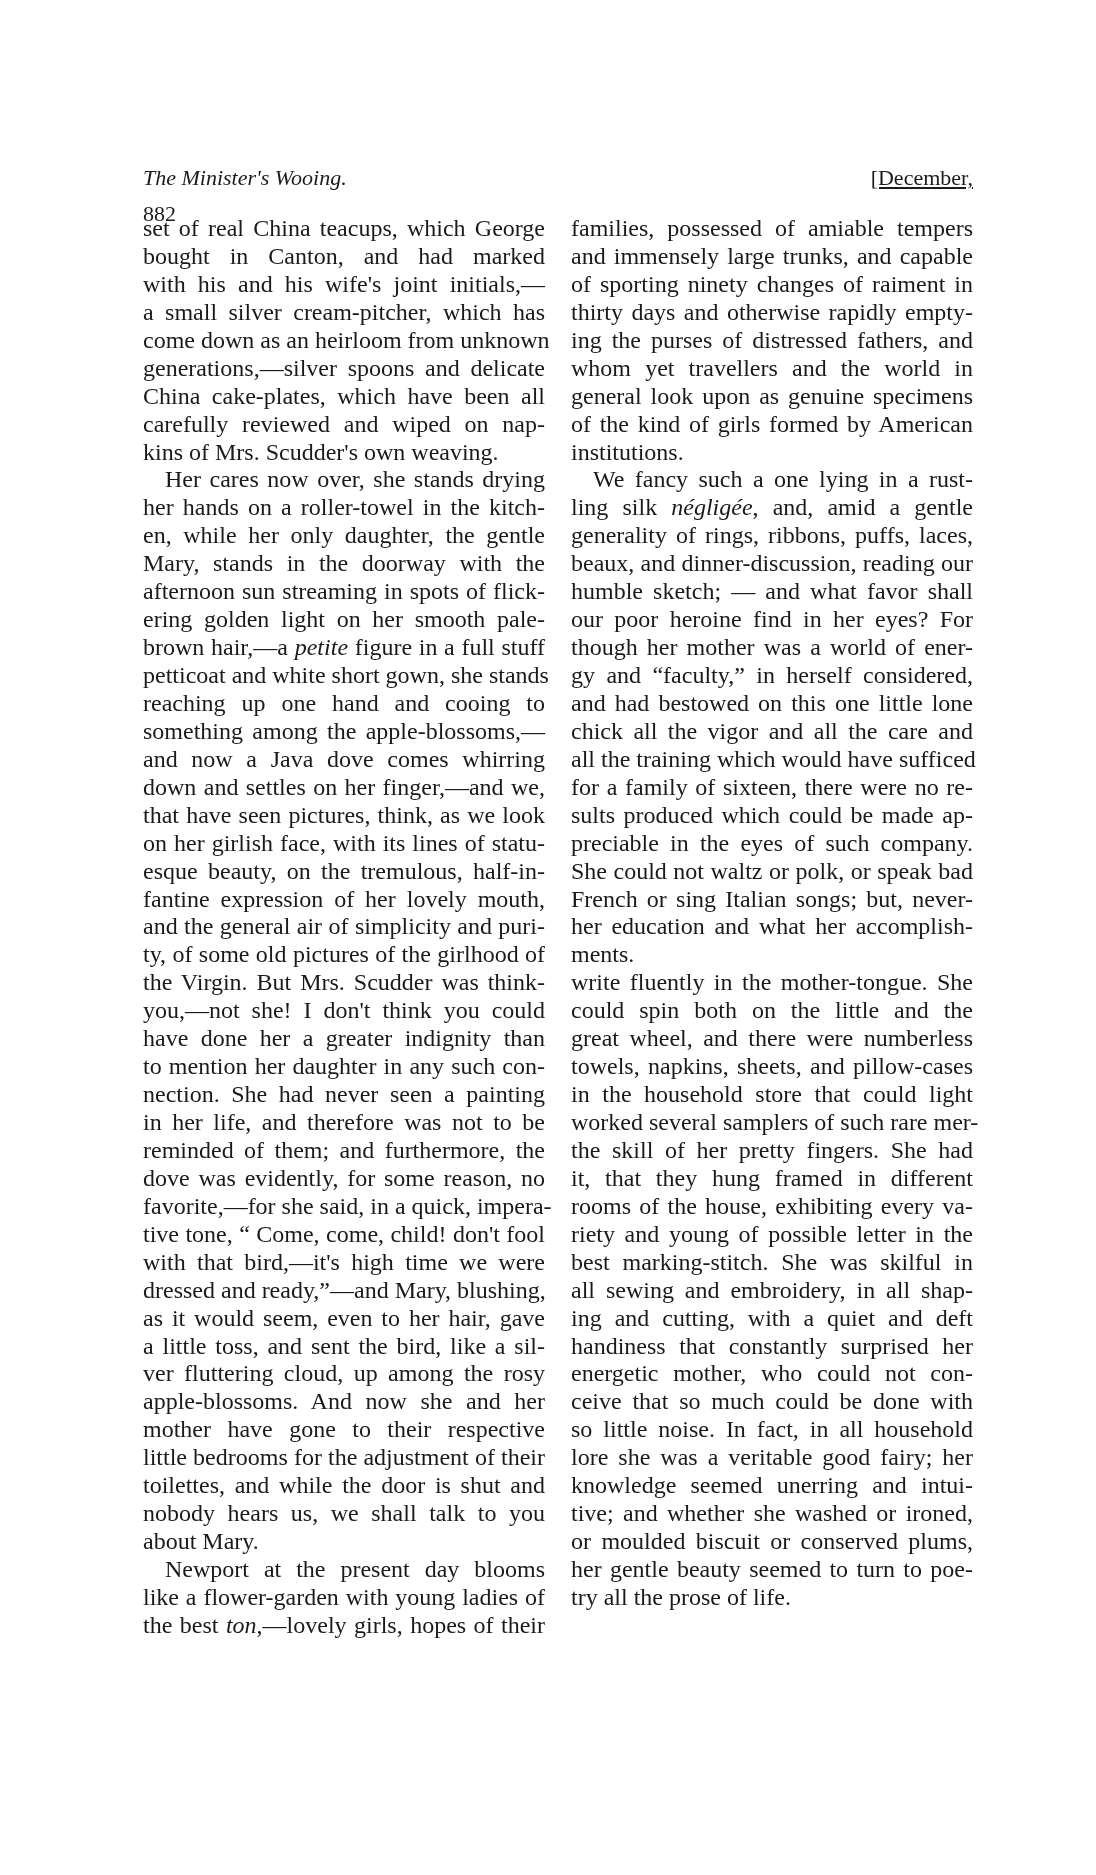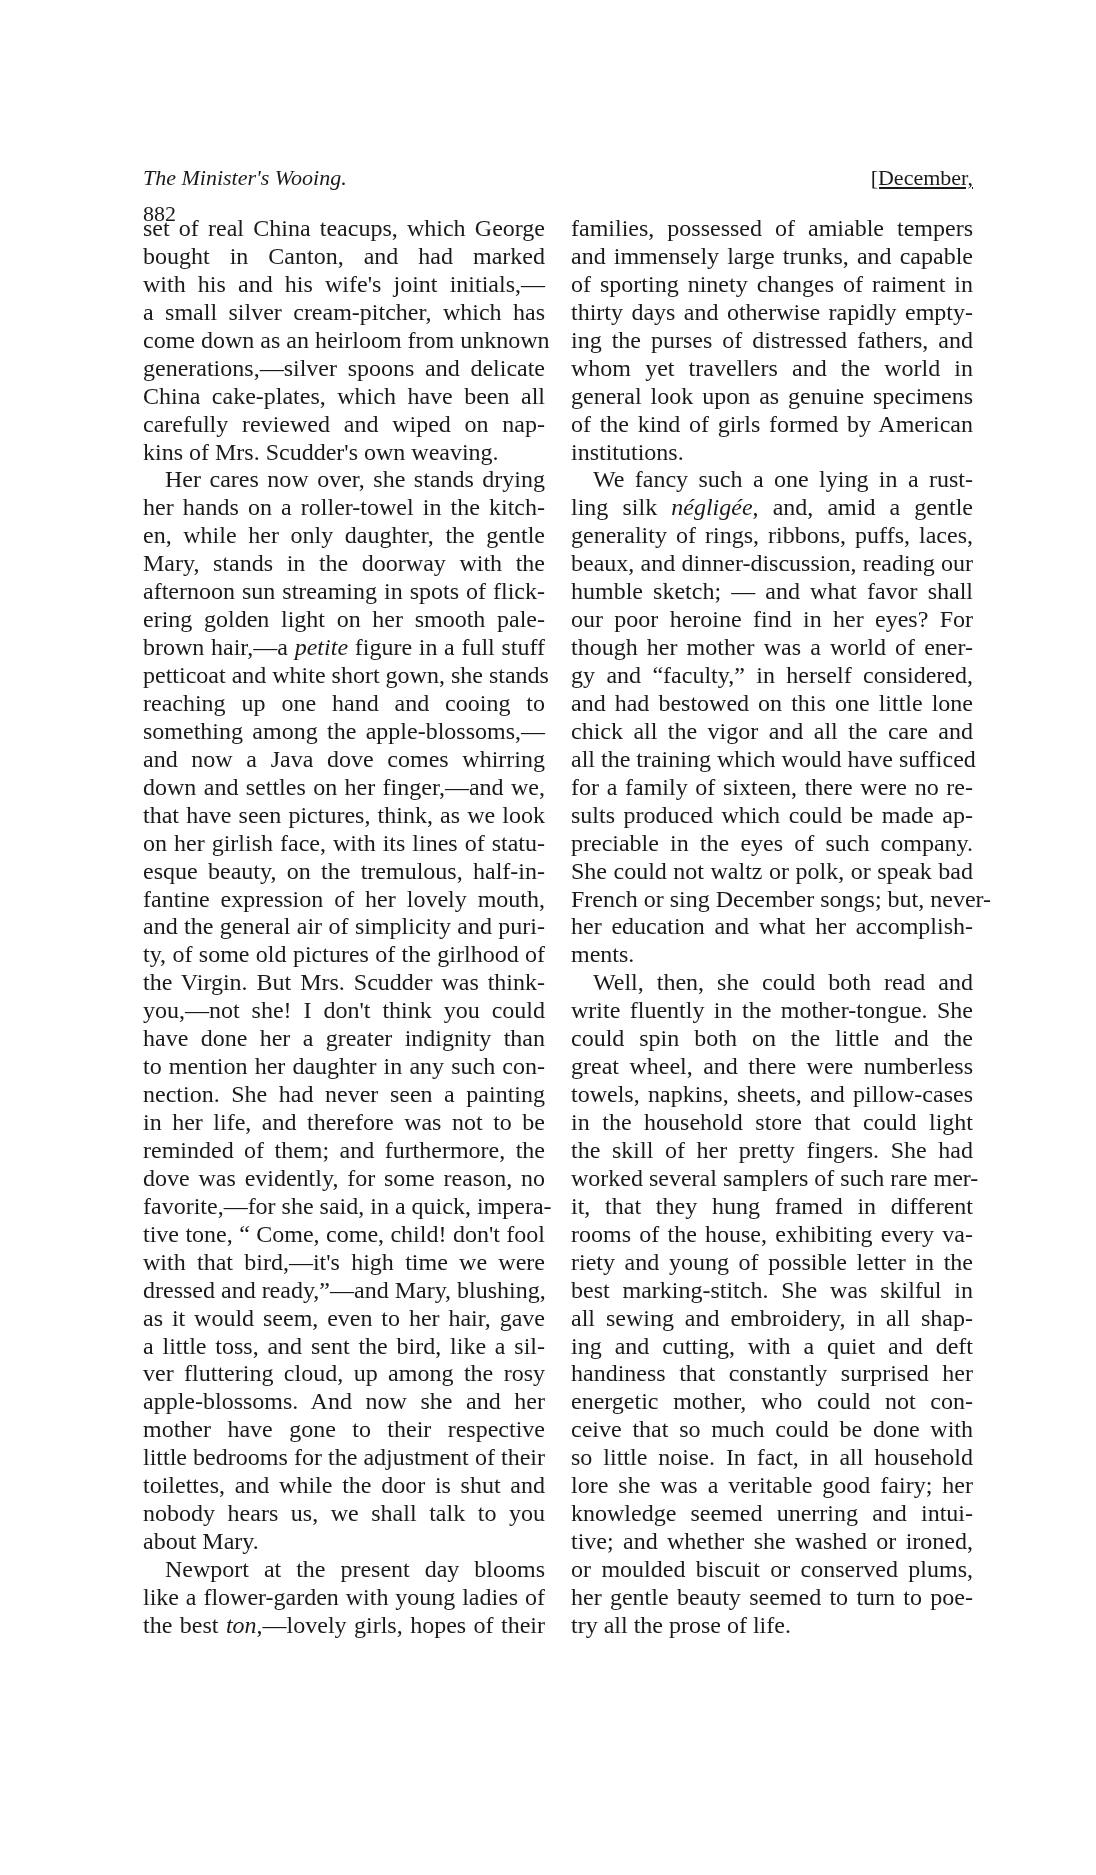--- a/index.html
+++ b/index.html
@@ -99,31 +99,30 @@
       <span class="line">our poor heroine find in her eyes? For</span>
       <span class="line">though her mother was a world of ener-</span>
       <span class="line">gy and “faculty,” in herself considered,</span>
       <span class="line">and had bestowed on this one little lone</span>
       <span class="line">chick all the vigor and all the care and</span>
       <span class="line">all the training which would have sufficed</span>
       <span class="line">for a family of sixteen, there were no re-</span>
       <span class="line">sults produced which could be made ap-</span>
       <span class="line">preciable in the eyes of such company.</span>
       <span class="line">She could not waltz or polk, or speak bad</span>
-      <span class="line">French or sing December songs; but, never-</span>
+      <span class="line">French or sing Italian songs; but, never-</span>
       <span class="line">her education and what her accomplish-</span>
       <span class="line last">ments.</span>
-      <span class="line indent">Well, then, she could both read and</span>
       <span class="line">write fluently in the mother-tongue. She</span>
       <span class="line">could spin both on the little and the</span>
       <span class="line">great wheel, and there were numberless</span>
       <span class="line">towels, napkins, sheets, and pillow-cases</span>
       <span class="line">in the household store that could light</span>
+      <span class="line">worked several samplers of such rare mer-</span>
       <span class="line">the skill of her pretty fingers. She had</span>
-      <span class="line">worked several samplers of such rare mer-</span>
       <span class="line">it, that they hung framed in different</span>
       <span class="line">rooms of the house, exhibiting every va-</span>
       <span class="line">riety and young of possible letter in the</span>
       <span class="line">best marking-stitch. She was skilful in</span>
       <span class="line">all sewing and embroidery, in all shap-</span>
       <span class="line">ing and cutting, with a quiet and deft</span>
       <span class="line">handiness that constantly surprised her</span>
       <span class="line">energetic mother, who could not con-</span>
       <span class="line">ceive that so much could be done with</span>
       <span class="line">so little noise. In fact, in all household</span>

